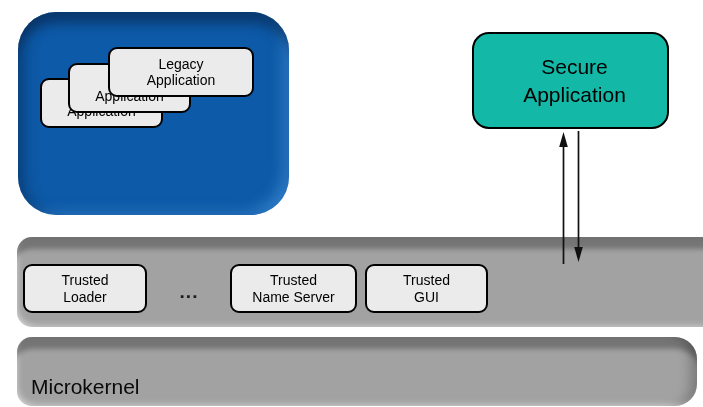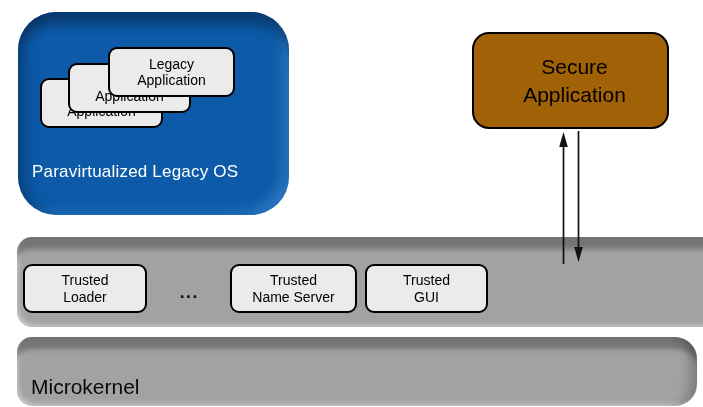--- a/index.html
+++ b/index.html
@@ -53,21 +53,21 @@
     font-size: 14px;
     line-height: 1.16;
     color: #000000;
     white-space: pre-line;
     box-sizing: border-box;
   }
 
   
   .app-back   { left: 22px; top: 66px; width: 123px; height: 50px; z-index: 1; }
   .app-middle { left: 50px; top: 51px; width: 123px; height: 50px; z-index: 2; }
-  .app-front  { left: 90px; top: 35px; width: 127px; height: 50px; z-index: 3; }
+  .app-front  { left: 90px; top: 35px; width: 146px; height: 50px; z-index: 3; }
 
   
   .bar {
     position: absolute;
     left: 17px;
     width: 680px;
     background: #A2A2A2;
     border-radius: 15px 22px 22px 15px;
     box-shadow:
       inset 0 17px 5px -5px rgba(0, 0, 0, 0.28),
@@ -107,21 +107,21 @@
     color: #1a1a1a;
   }
 
   
   .secure-app {
     position: absolute;
     left: 472px;
     top: 32px;
     width: 197px;
     height: 97px;
-    background: #a16207;
+    background: #14b8a6;
     border: 2px solid #000000;
     border-radius: 17px;
     display: flex;
     align-items: center;
     justify-content: center;
     text-align: center;
     font-size: 21px;
     line-height: 1.3;
     color: #000000;
     white-space: pre-line;
@@ -150,21 +150,20 @@
 Application</span>
     </div>
     <div class="small-box app-middle">
       <span>Legacy
 Application</span>
     </div>
     <div class="small-box app-front">
       <span>Legacy
 Application</span>
     </div>
-    <div class="legacy-os-label">Paravirtualized Legacy OS</div>
   </div>
 
   <div class="secure-app">
     <span>Secure
 Application</span>
   </div>
 
   <div class="bar services-bar">
     <div class="small-box svc-loader">
       <span>Trusted

